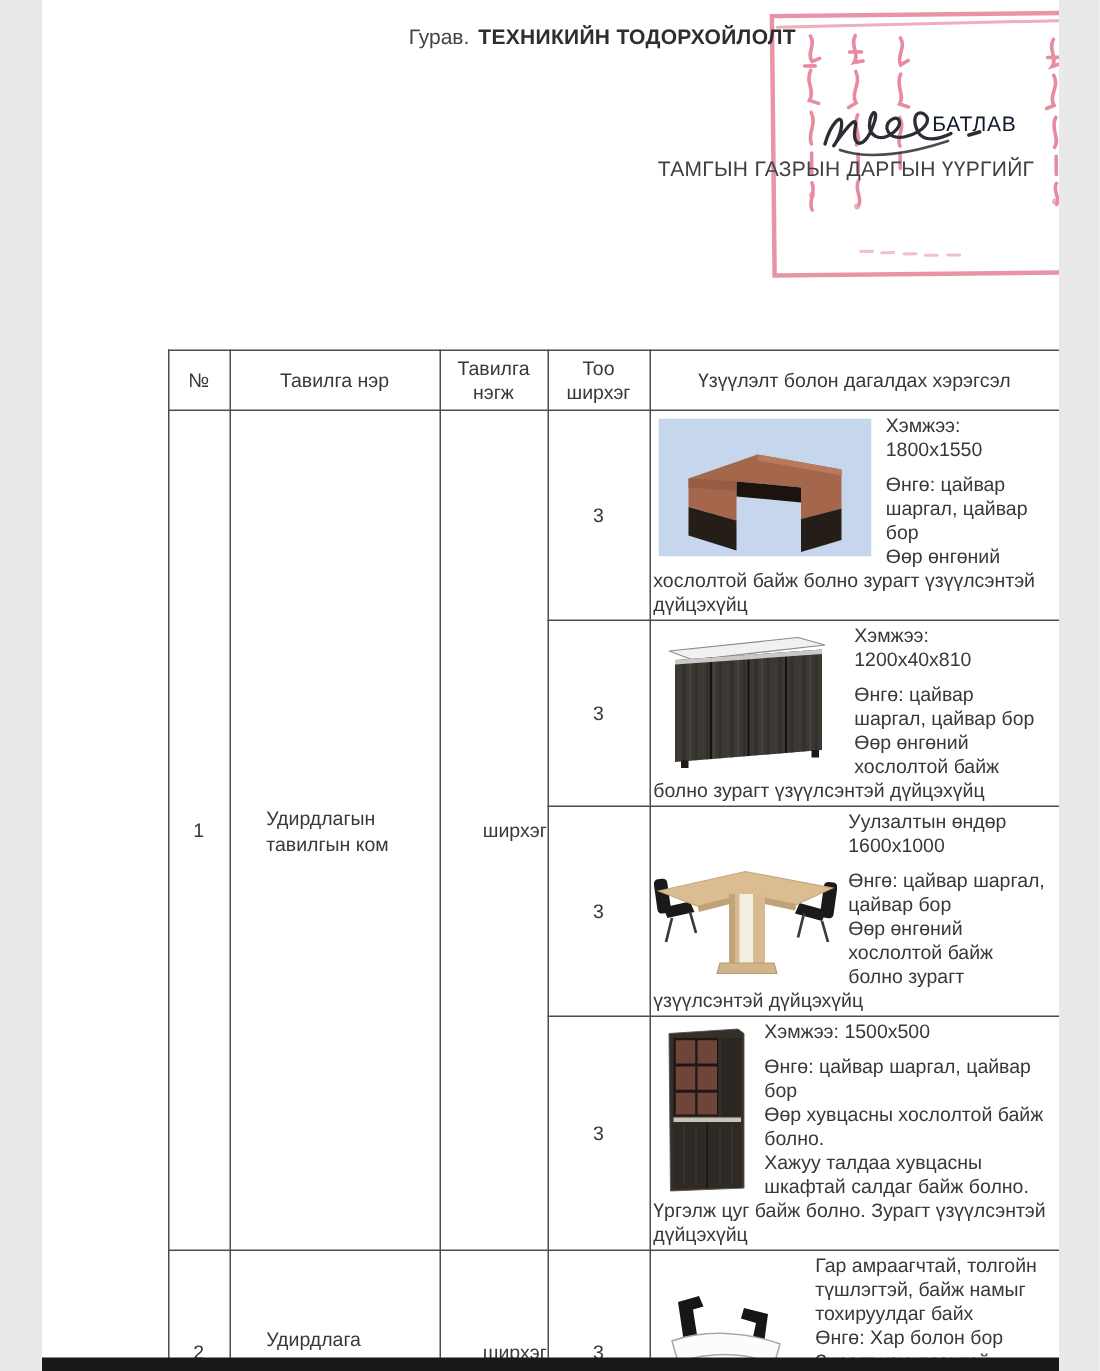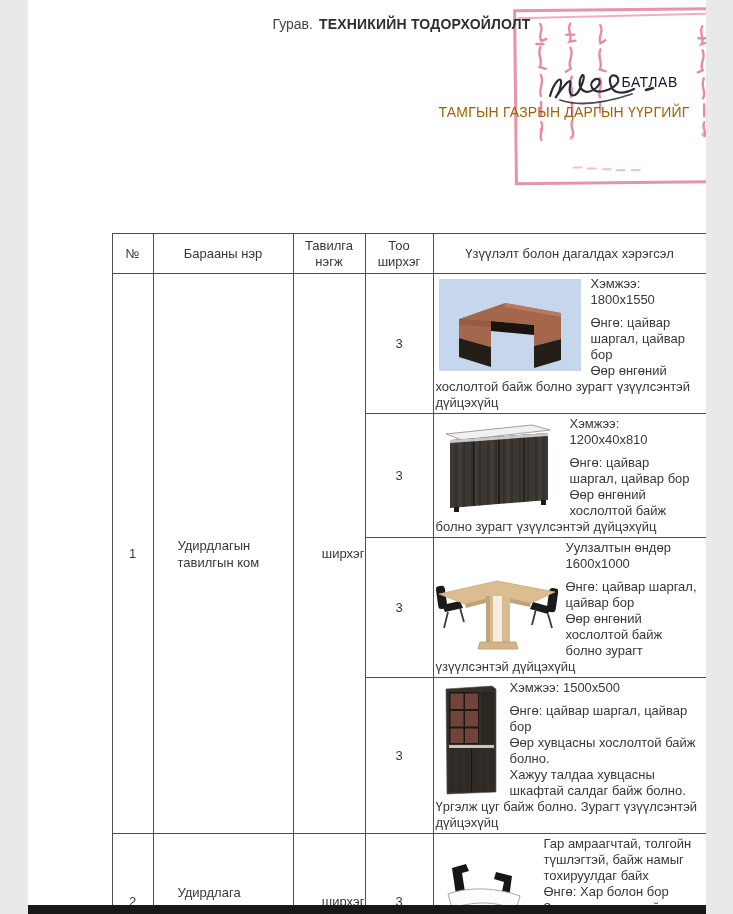--- a/index.html
+++ b/index.html
@@ -9,21 +9,21 @@
     background:#ffffff; margin:0 auto;
     font-family:"Liberation Sans","DejaVu Sans",sans-serif;
     color:#3a3a3a;
   }
   
   .doc-title { position:absolute; left:245px; top:16px; font-size:14px; z-index:4; white-space:nowrap; }
   .doc-title .chapter { font-weight:normal; margin-right:6px; color:#444; }
   .doc-title .ttl { font-weight:bold; color:#2e2e2e; letter-spacing:.2px; }
   .approval-text {
     position:absolute; top:103px; left:300px; width:362px; text-align:right;
-    font-size:14px; line-height:18px; color:#a16207; z-index:4; letter-spacing:.2px;
+    font-size:14px; line-height:18px; color:#404040; z-index:4; letter-spacing:.2px;
   }
   .section-title {
     position:absolute; left:239px; top:176px; font-size:14.5px; font-weight:bold;
     color:#2e2e2e; z-index:4;
   }
   
   .stamp {
     position:absolute; left:486px; top:8px; width:238px; height:176px;
     border:3px solid rgba(226,111,138,.75); transform:rotate(-0.6deg);
     z-index:1; background:transparent;
@@ -114,21 +114,21 @@
       <colgroup>
         <col style="width:41px">
           <col style="width:140px">
           <col style="width:72px">
         <col style="width:68px">
           <col style="width:273px">
       </colgroup>
       <tbody>
           <tr class="head">
         <th>№</th>
-        <th>Барааны нэр</th>
+        <th>Тавилга нэр</th>
         <th>Тавилга нэгж</th>
         <th>Тоо ширхэг</th>
         <th>Үзүүлэлт болон дагалдах хэрэгсэл</th>
       </tr>
 
       <tr class="r1s1">
         <td class="c-no" rowspan="4">1</td>
         <td class="c-name" rowspan="4">Удирдлагын тавилгын ком</td>
         <td class="c-unit" rowspan="4">ширхэг</td>
         <td class="c-qty">3</td>

